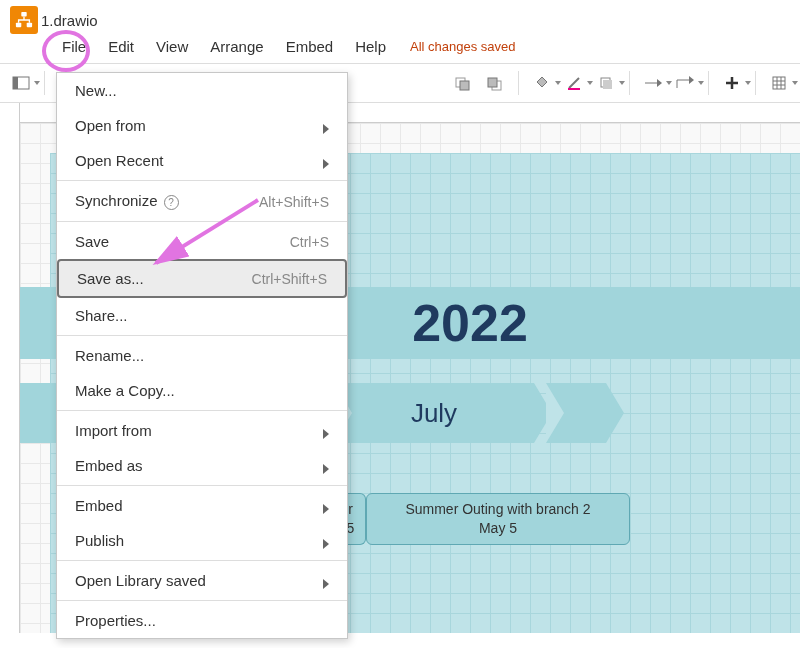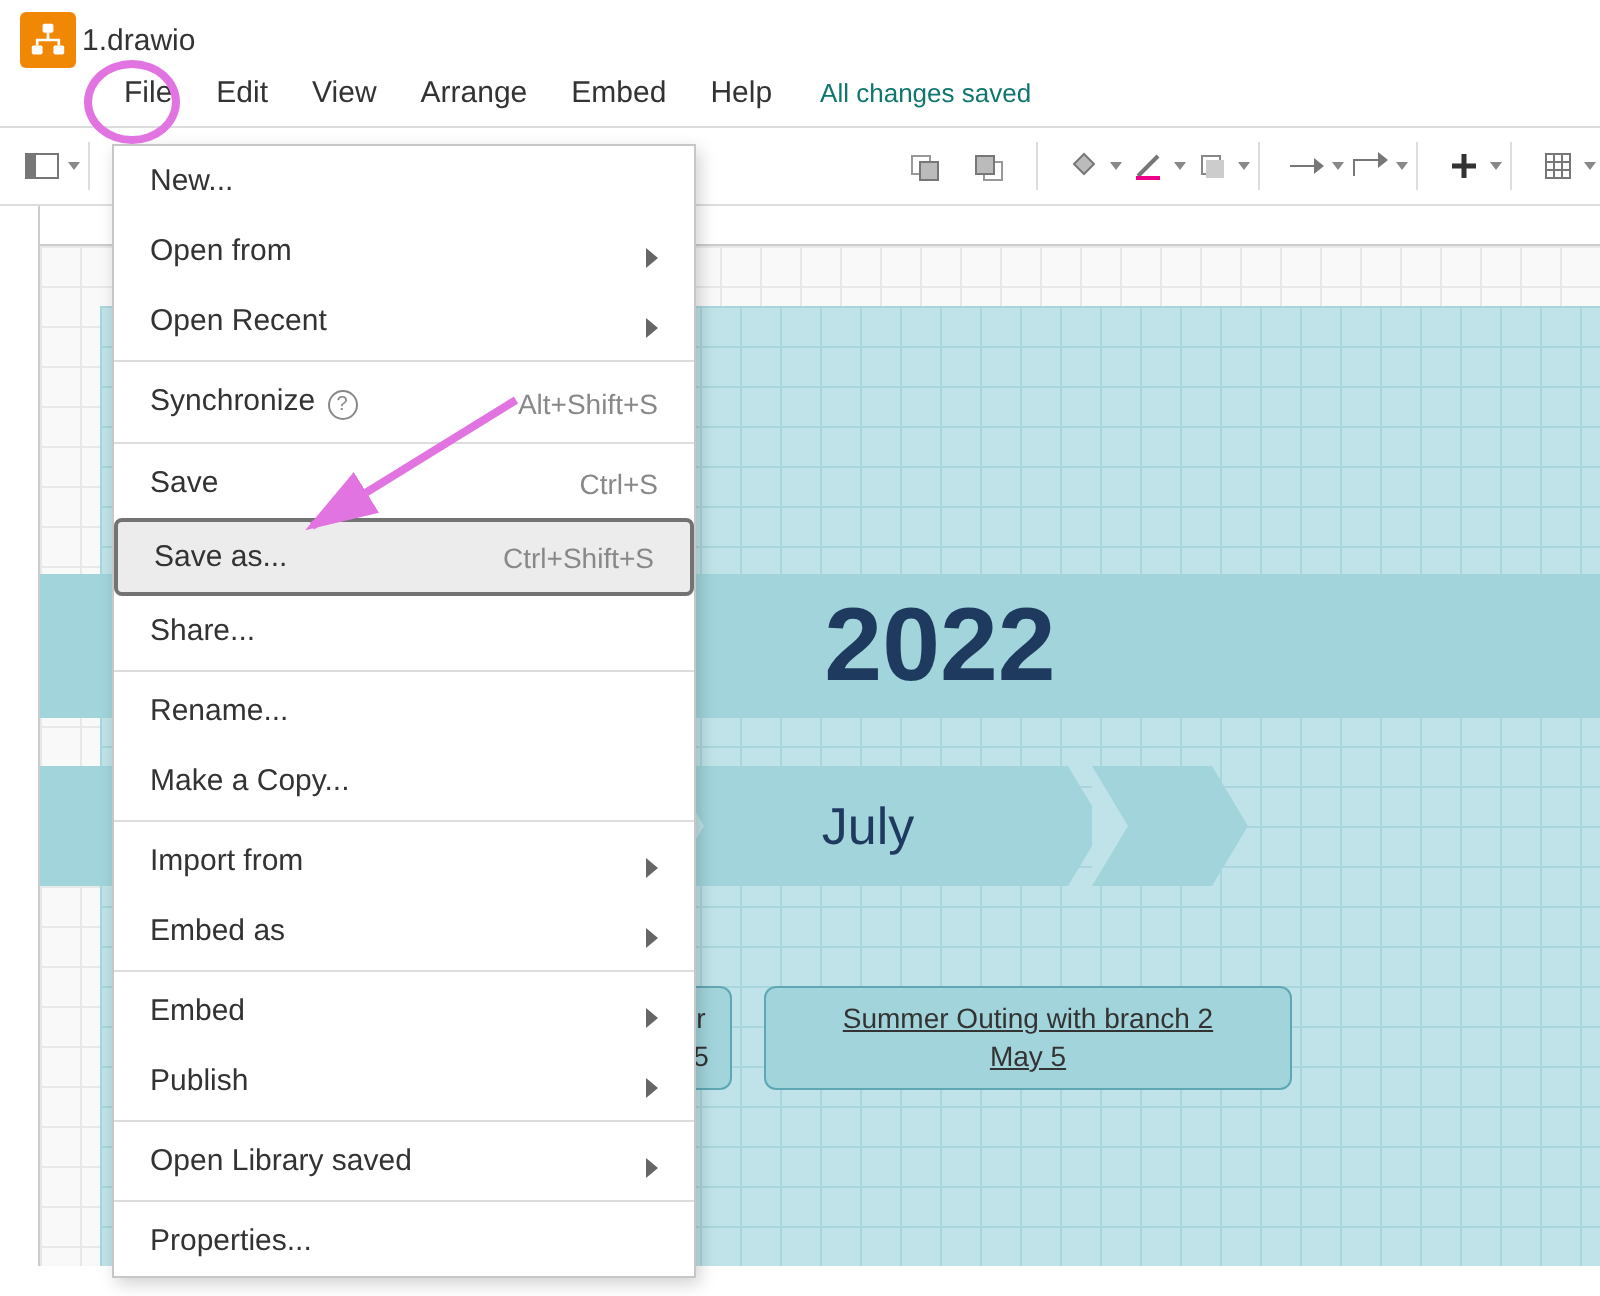--- a/index.html
+++ b/index.html
@@ -38,21 +38,21 @@
   .menubar .menu-item { cursor: pointer; padding: 2px 4px; }
   .file-circle {
     position: absolute;
     left: 42px; top: 30px;
     width: 48px; height: 42px;
     border: 4px solid #e174e1;
     border-radius: 50%;
     pointer-events: none;
     z-index: 30;
   }
-  .save-status { color: #0f766e; font-size: 13px; margin-left: 6px; }
+  .save-status { color: #c2410c; font-size: 13px; margin-left: 6px; }
   
   .toolbar {
     display: flex;
     align-items: center;
     border-top: 1px solid #ddd;
     border-bottom: 1px solid #ddd;
     padding: 4px 8px;
     gap: 6px;
     height: 40px;
   }
@@ -264,21 +264,21 @@
         </div>
       <div class="chev">
           <span>July</span>
         </div>
       <div class="chev" style="width:60px"></div>
     </div>
     <div class="note-box" style="top:370px; left:316px; width:30px; padding:6px 4px; border-left:none; border-top-left-radius:0; border-bottom-left-radius:0;">
       <div>r</div>
       <div>5</div>
     </div>
-    <div class="note-box" style="top:370px; left:362px; width:264px;text-decoration:underline;">
+    <div class="note-box" style="top:370px; left:346px; width:264px;">
       <div>Summer Outing with branch 2</div>
       <div>May 5</div>
     </div>
   </div>
 </div>
 
 <div class="dropdown">
   <div class="dd-item">
       <span>New...</span>
     </div>

